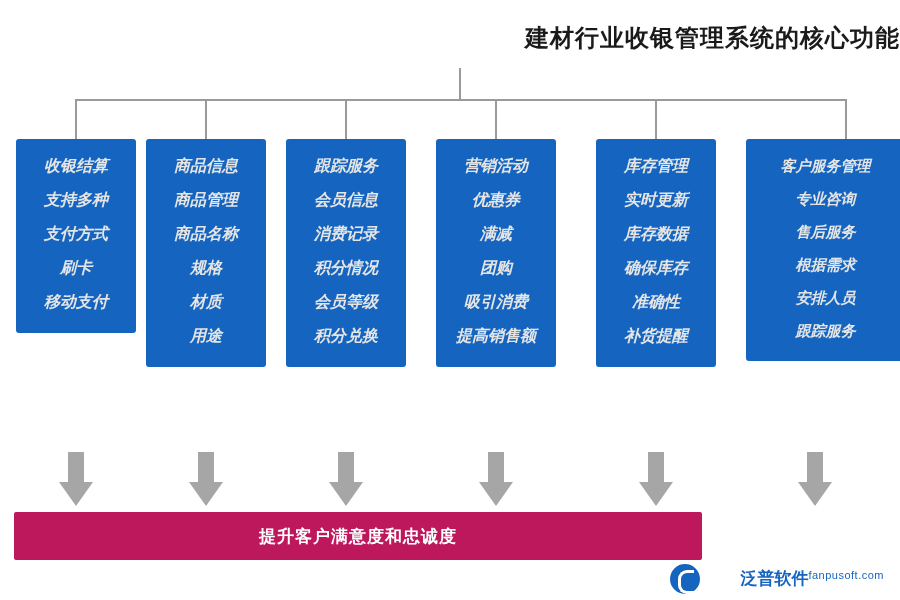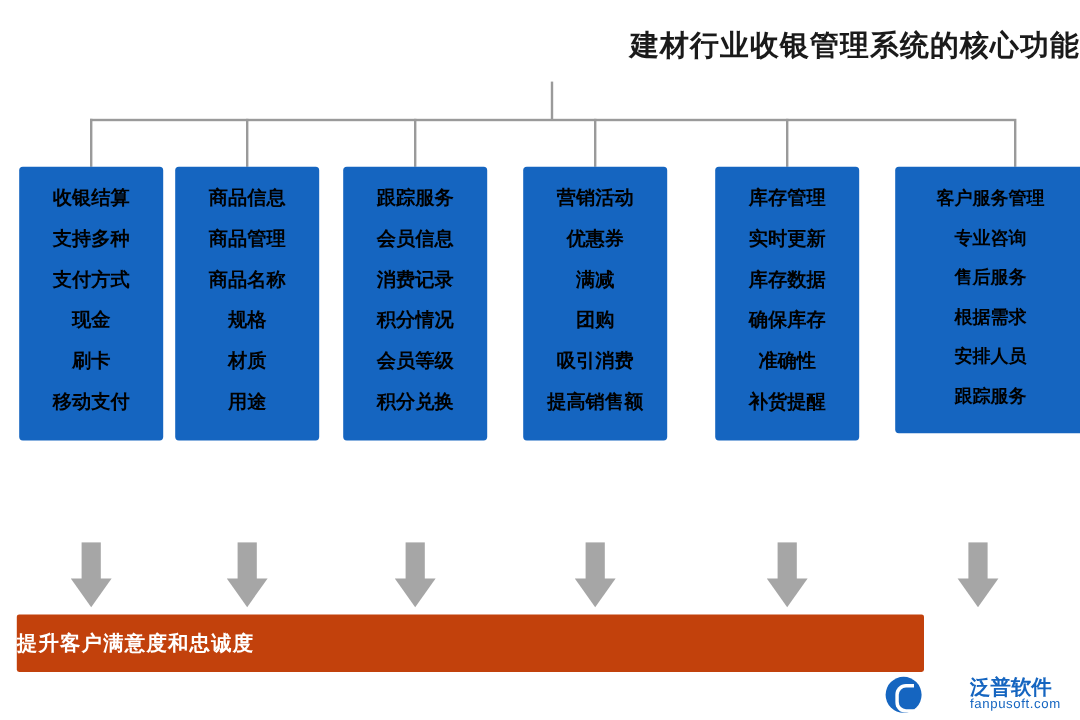--- a/index.html
+++ b/index.html
@@ -57,27 +57,28 @@
   .col {
     position: absolute;
     top: 139px;
     width: 120px;
     background: #1565C0;
     border-radius: 3px;
     padding: 10px 0 14px 0;
     box-sizing: border-box;
   }
   .col .line {
-    color: #000000;
+    color: #e5e5e5;
     font-size: 16px;
     font-weight: bold;
     text-align: center;
     line-height: 1.0;
     padding: 9px 2px;
     white-space: nowrap;
+    font-style: italic;
   }
   .col.wide {
     width: 159px;
   }
   .col.wide .line {
     font-size: 15px;
   }
   
   .arrow {
     position: absolute;
@@ -100,26 +101,27 @@
     width: 0;
     height: 0;
     border-left: 17px solid transparent;
     border-right: 17px solid transparent;
     border-top: 24px solid #a6a6a6;
   }
   .footer-bar {
     position: absolute;
     left: 14px;
     top: 512px;
-    width: 756px;
+    width: 688px;
     height: 48px;
-    background: #c2410c;
+    background: #be185d;
     border-radius: 2px;
     display: flex;
     align-items: center;
+    justify-content: center;
   }
   .footer-bar span {
     color: #ffffff;
     font-size: 17px;
     font-weight: bold;
     letter-spacing: 1px;
   }
   
   .watermark {
     position: absolute;
@@ -151,21 +153,21 @@
     left: 8px;
     top: 6px;
     width: 13px;
     height: 18px;
     border: 3px solid #ffffff;
     border-right: none;
     border-radius: 9px 0 0 9px;
   }
   .logo .txt {
     display: flex;
-    flex-direction: column;
+    flex-direction: row;
     line-height: 1.05;
     margin-left: 34px;
   }
   .logo .txt .cn {
     font-size: 17px;
     font-weight: bold;
     color: #1565C0;
   }
   .logo .txt .en {
     font-size: 11px;
@@ -187,21 +189,20 @@
   <div class="drop" style="left:205px;"></div>
   <div class="drop" style="left:345px;"></div>
   <div class="drop" style="left:495px;"></div>
   <div class="drop" style="left:655px;"></div>
   <div class="drop" style="left:845px;"></div>
 
   <div class="col" style="left:16px;">
     <div class="line">收银结算</div>
     <div class="line">支持多种</div>
     <div class="line">支付方式</div>
-    <div class="line">现金</div>
     <div class="line">刷卡</div>
     <div class="line">移动支付</div>
   </div>
 
   <div class="col" style="left:146px;">
     <div class="line">商品信息</div>
     <div class="line">商品管理</div>
     <div class="line">商品名称</div>
     <div class="line">规格</div>
     <div class="line">材质</div>

